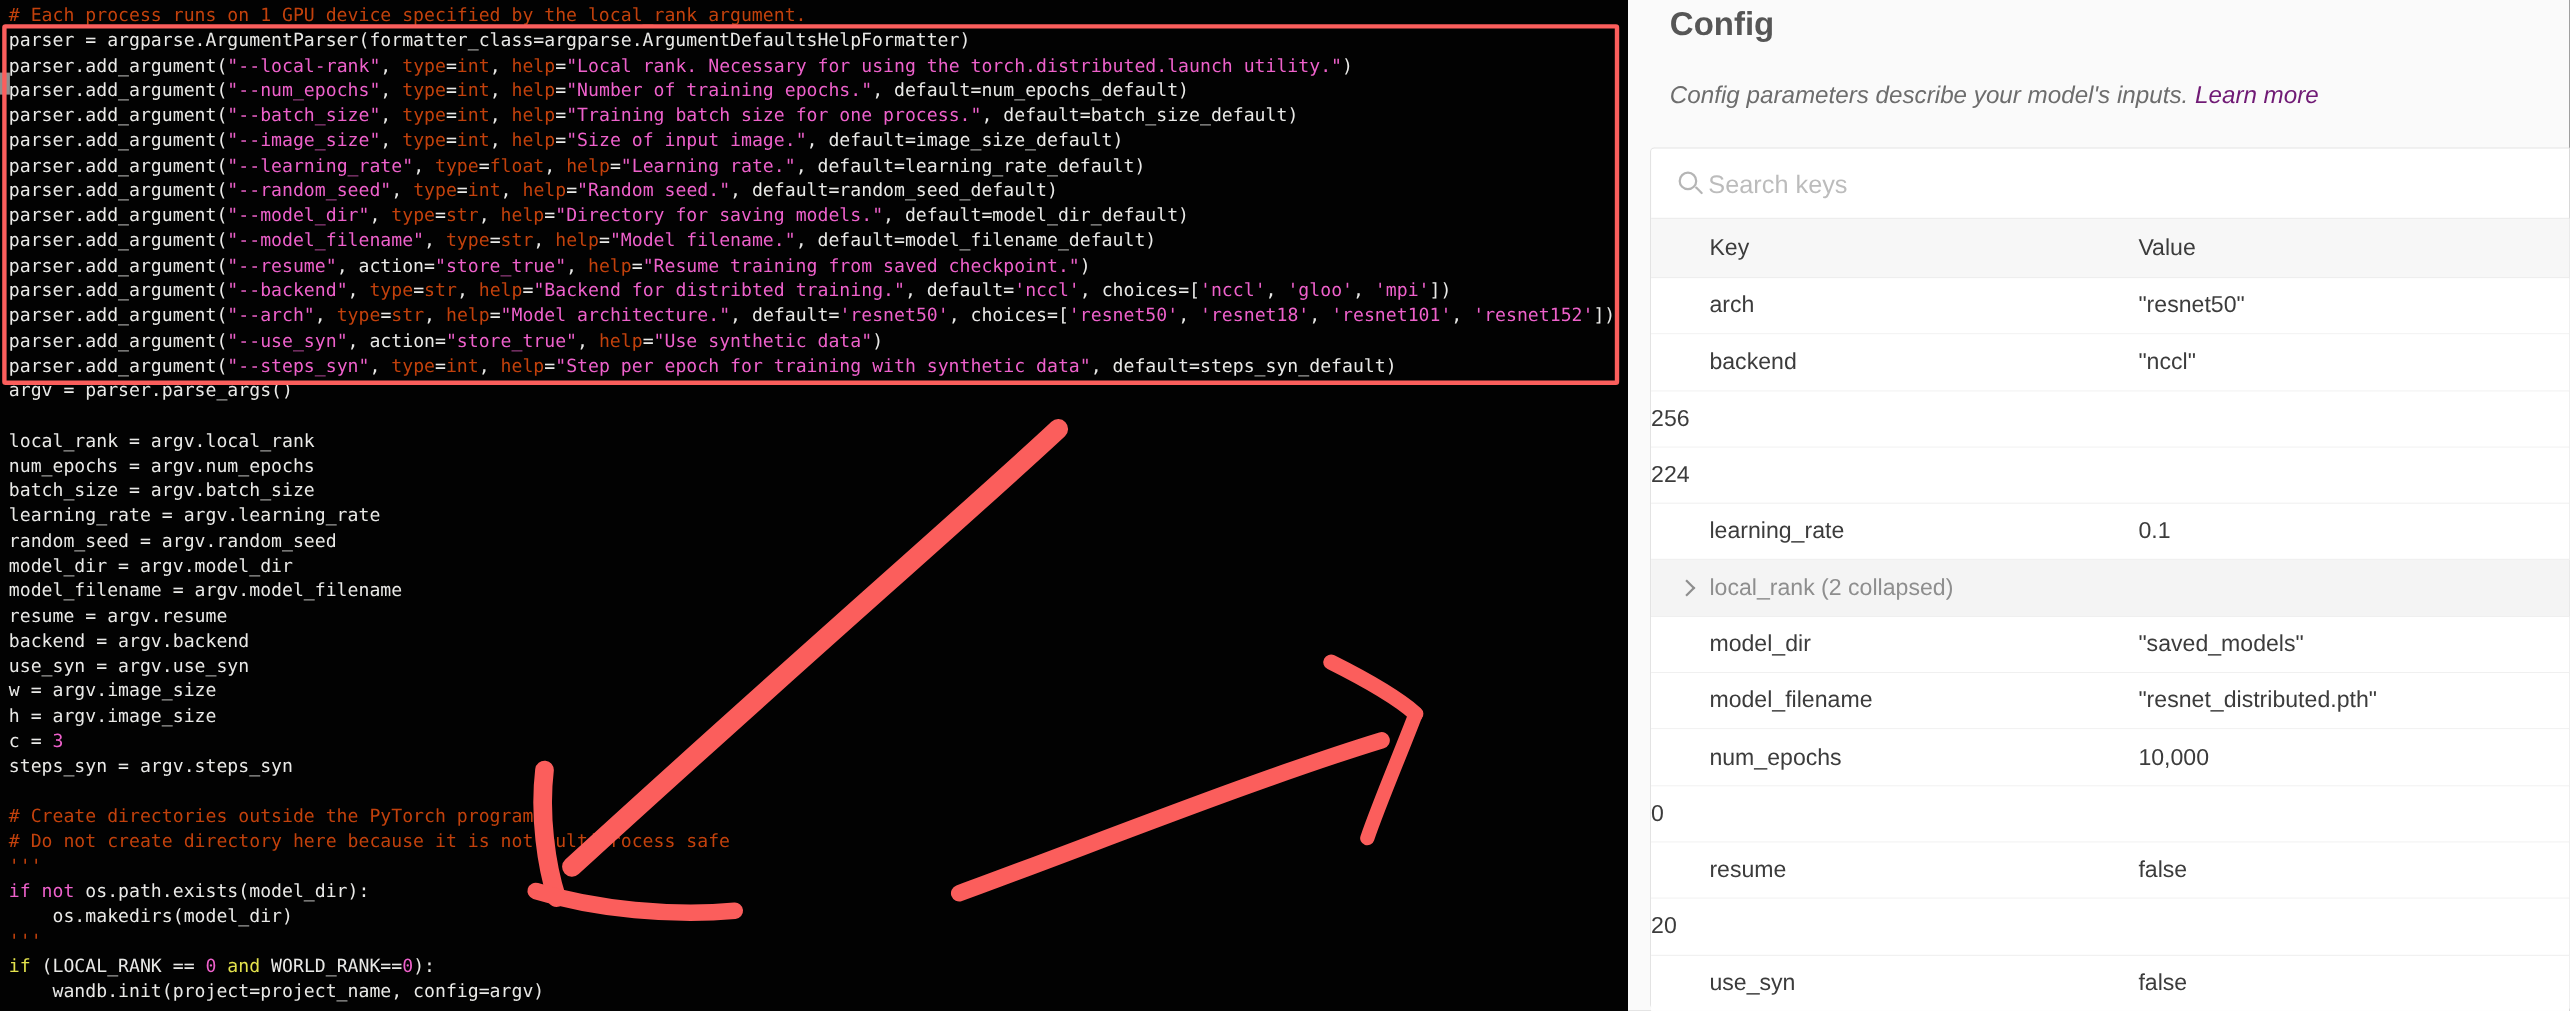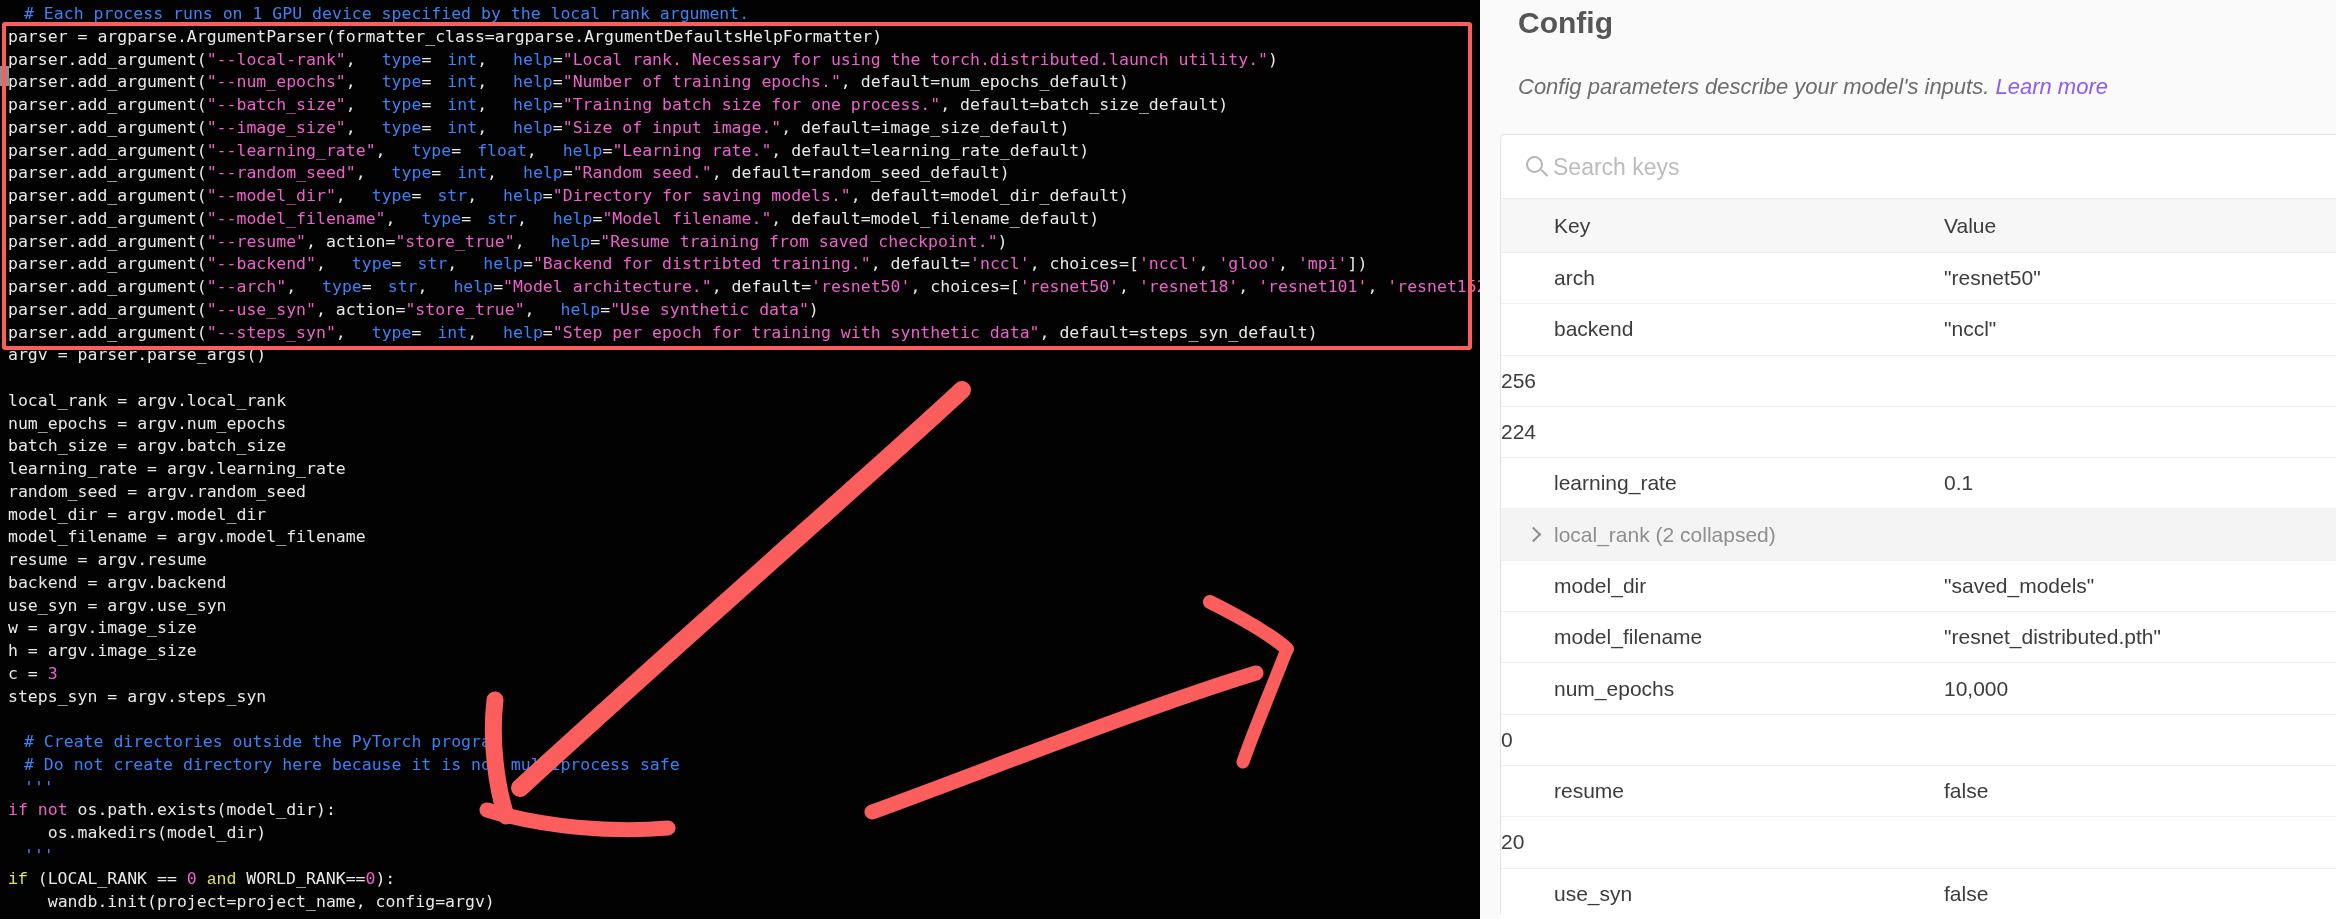--- a/index.html
+++ b/index.html
@@ -4,33 +4,33 @@
 <style>
   html,body{margin:0;padding:0;background:#222;}
   #screen{position:relative;width:2336px;height:919px;overflow:hidden;font-family:"Liberation Sans",sans-serif;}
 
   
   .code-panel{position:absolute;left:0;top:0;width:1480px;height:919px;background:#020202;overflow:hidden;}
   .code-lines{position:absolute;left:8px;top:3px;font-family:"DejaVu Sans Mono",monospace;
     font-size:16.5px;line-height:22.75px;white-space:pre;}
   .code-line{min-height:22.75px;}
   .tk-w{color:#e9e9e7;}
-  .tk-c{color:#3b82f6;margin-left:16px;}
+  .tk-c{color:#c2410c;}
   .tk-m{color:#ee61cb;}
-  .tk-y{color:#e3e24c;font-family:Liberation Mono, monospace;}
+  .tk-y{color:#e3e24c;}
   .cursor-block{position:absolute;left:0;top:66px;width:9px;height:20px;background:#8f8f8f;}
   .highlight-box{position:absolute;left:2px;top:22px;width:1470px;height:328px;
     border:4px solid #fb5e5c;border-radius:3px;box-sizing:border-box;pointer-events:none;}
   .arrows{position:absolute;left:0;top:0;pointer-events:none;}
 
   
   .config-panel{position:absolute;left:1480px;top:0;width:972px;height:919px;background:#fafafa;overflow:hidden;}
   .config-title{position:absolute;left:38px;top:6px;margin:0;font-size:30px;font-weight:600;color:#565656;}
   .config-subtitle{position:absolute;left:38px;top:74px;margin:0;font-size:22px;font-style:italic;color:#6d6d6d;white-space:nowrap;}
-  .learn-more{color:#8b5cf6;text-decoration:none;cursor:pointer;}
+  .learn-more{color:#701a75;text-decoration:none;cursor:pointer;}
   .card{position:absolute;left:20px;top:134px;width:850px;height:783px;background:#fff;
     border:1px solid #e3e3e3;border-radius:4px 0 0 4px;box-sizing:border-box;}
   .search-row{position:relative;height:63px;border-bottom:1px solid #ececec;display:flex;align-items:center;}
   .mag{position:absolute;left:25px;top:21px;width:13px;height:13px;border:2px solid #b5b5b5;border-radius:50%;}
   .mag::after{content:"";position:absolute;width:9px;height:2px;background:#b5b5b5;
     transform:rotate(45deg);right:-8px;bottom:-3px;border-radius:1px;}
   .search-input{position:absolute;left:50px;top:0;width:720px;height:100%;border:none;outline:none;
     font-family:"Liberation Sans",sans-serif;font-size:23px;color:#c2410c;background:transparent;}
   .search-input::placeholder{color:#bcbcbc;}
   .thead{height:53px;background:#f7f7f7;border-bottom:1px solid #ececec;display:flex;align-items:center;

